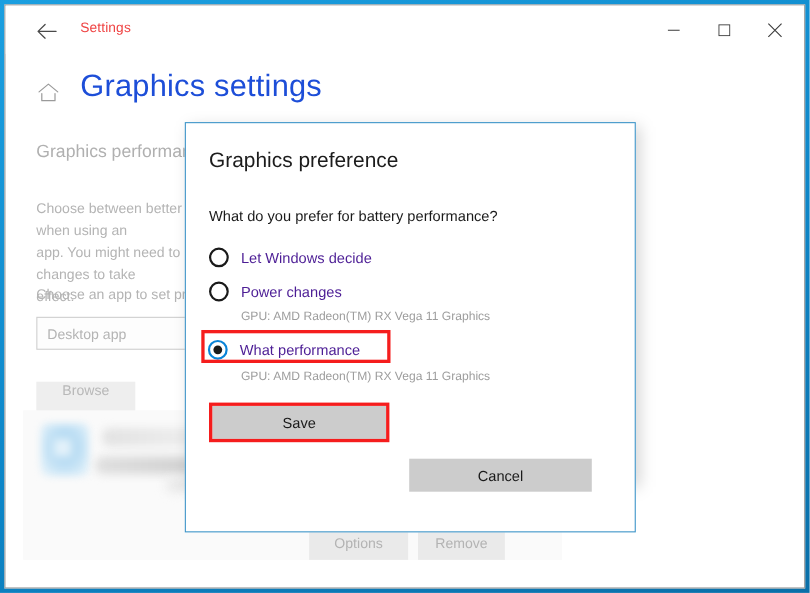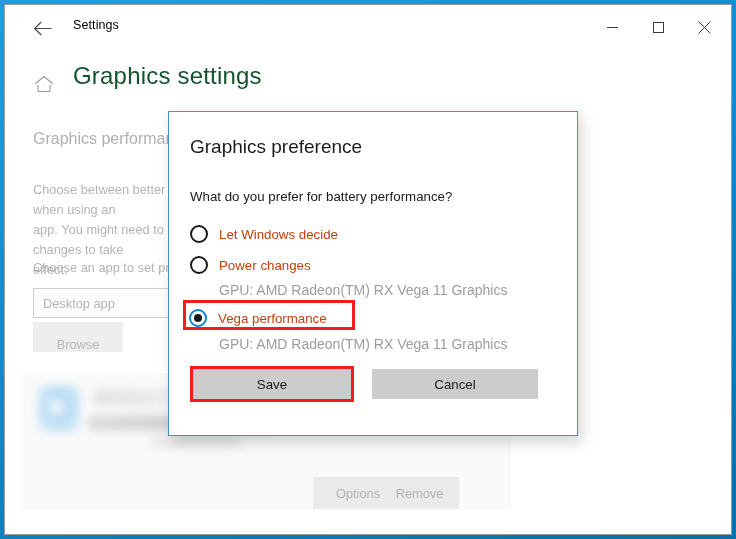--- a/index.html
+++ b/index.html
@@ -48,21 +48,21 @@
     width: 30px; height: 26px;
     display: flex;
     align-items: center;
     justify-content: center;
     color: #4a4a4a;
   }
   .app-title {
     position: absolute;
     left: 68px; top: 13px;
     font-size: 12.5px;
-    color: #000000;
+    color: #ef4444;
     letter-spacing: 0.1px;
   }
   .wincontrols {
     position: absolute;
     right: 4px; top: 0;
     height: 44px;
     display: flex;
     align-items: center;
   }
   .wc {
@@ -77,23 +77,23 @@
   
   .home-icon {
     position: absolute;
     left: 28px; top: 68px;
     width: 22px; height: 22px;
     color: #9a9a9a;
   }
   .page-title {
     position: absolute;
     left: 68px; top: 57px;
-    font-size: 24px;
+    font-size: 28px;
     font-weight: 300;
-    color: #14532d;
+    color: #1d4ed8;
     letter-spacing: 0.2px;
   }
 
   
   .section-head {
     position: absolute;
     left: 28px; top: 125px;
     font-size: 16px;
     color: #b0b0b0;
     font-weight: 400;
@@ -125,25 +125,25 @@
     display: flex;
     align-items: center;
   }
   .combo span {
     padding-left: 9px;
     font-size: 12.8px;
     color: #b4b4b4;
   }
   .browse-btn {
     position: absolute;
-    left: 28px; top: 317px;
+    left: 28px; top: 342px;
     width: 90px; height: 30px;
     background: #eeeeee;
     display: flex;
-    align-items: flex-end;
+    align-items: flex-start;
     justify-content: center;
     font-size: 12.8px;
     color: #b8b8b8;
   }
 
   
   .app-card {
     position: absolute;
     left: 16px; top: 368px;
     width: 490px; height: 136px;
@@ -206,35 +206,35 @@
     position: absolute;
     top: 472px;
     height: 32px;
     background: #eaeaea;
     display: flex;
     align-items: center;
     justify-content: center;
     font-size: 12.8px;
     color: #b3b3b3;
   }
-  .card-btn.options { left: 276px; width: 90px; margin-left: 32px; }
+  .card-btn.options { left: 276px; width: 90px; }
   .card-btn.remove  { left: 375px; width: 79px; }
 
   
   .dialog-shadow {
     position: absolute;
     left: 167px; top: 110px;
     width: 410px; height: 328px;
     background: rgba(0,0,0,0.16);
     filter: blur(7px);
   }
   .dialog {
     position: absolute;
     left: 163px; top: 106px;
-    width: 410px; height: 325px;
+    width: 410px; height: 373px;
     background: #ffffff;
     border: 1px solid #3d94c8;
     box-sizing: border-box;
   }
   .dlg-title {
     position: absolute;
     left: 21px; top: 24px;
     font-size: 19px;
     font-weight: 400;
     color: #1c1c1c;
@@ -274,27 +274,27 @@
     position: absolute;
     left: 50%; top: 50%;
     width: 8px; height: 8px;
     margin: -4px 0 0 -4px;
     border-radius: 50%;
     background: #1a1a1a;
   }
   .radio-label {
     margin-left: 11px;
     font-size: 13.3px;
-    color: #c2410c;
+    color: #4c1d95;
     white-space: nowrap;
   }
   .gpu-text {
     position: absolute;
     left: 50px;
-    font-size: 14px;
+    font-size: 11px;
     color: #9d9d9d;
     white-space: nowrap;
   }
   .gpu-text.g0 { top: 170px; }
   .gpu-text.g1 { top: 224px; }
 
   
   .hl-radio {
     position: absolute;
     left: 14px; top: 188px;
@@ -309,21 +309,21 @@
     top: 257px;
     height: 30px;
     background: #cccccc;
     display: flex;
     align-items: center;
     justify-content: center;
     font-size: 13.3px;
     color: #1a1a1a;
   }
   .dlg-btn.save   { left: 24px;  width: 158px; text-align: center; }
-  .dlg-btn.cancel { left: 203px; width: 166px; }
+  .dlg-btn.cancel { left: 203px; width: 166px; margin-top: 48px; }
 
   .hl-save {
     position: absolute;
     left: 21px; top: 254px;
     width: 164px; height: 36px;
     border: 3px solid #f51d1d;
     box-sizing: border-box;
   }
 </style>
 </head>
@@ -408,21 +408,21 @@
       </div>
 
       <div class="radio-row r1">
         <span class="radio"></span>
         <span class="radio-label">Power changes</span>
       </div>
       <div class="gpu-text g0">GPU: AMD Radeon(TM) RX Vega 11 Graphics</div>
 
       <div class="radio-row r2">
         <span class="radio checked"></span>
-        <span class="radio-label">Vega performance</span>
+        <span class="radio-label">What performance</span>
       </div>
       <div class="gpu-text g1">GPU: AMD Radeon(TM) RX Vega 11 Graphics</div>
 
       <div class="hl-radio"></div>
 
       <div class="dlg-btn save">
         <span>Save</span>
       </div>
       <div class="dlg-btn cancel">
         <span>Cancel</span>

